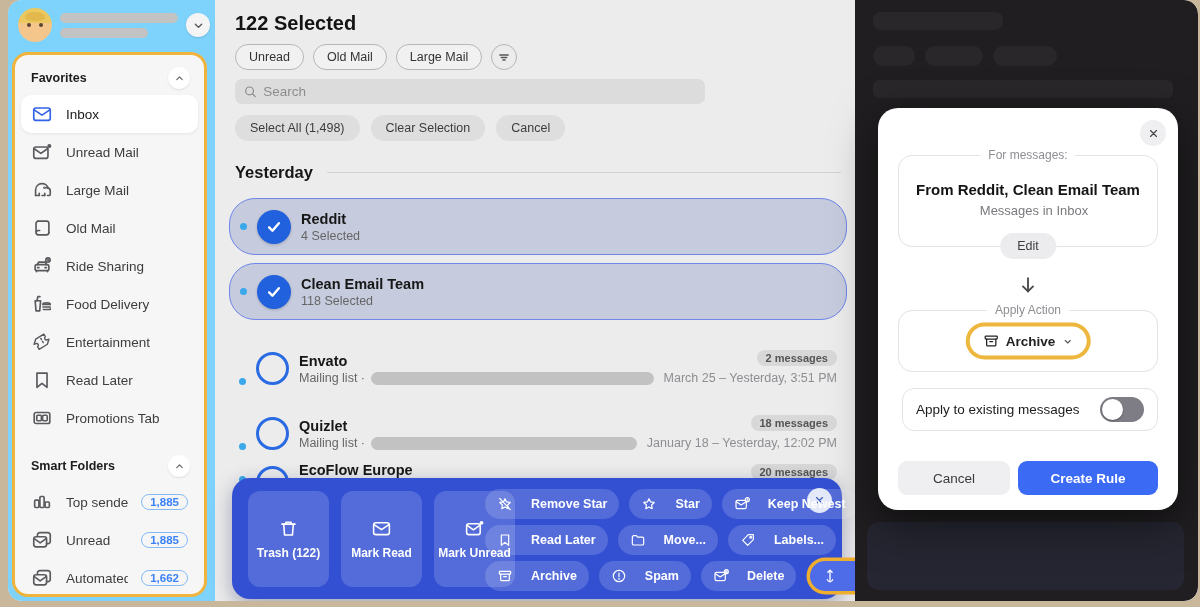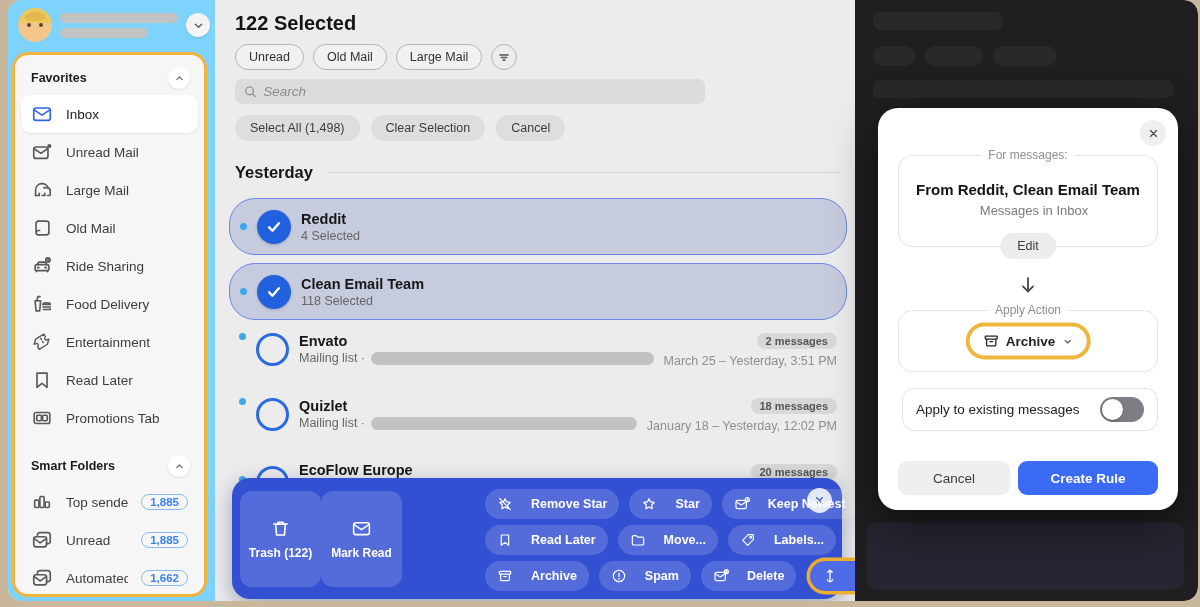--- a/index.html
+++ b/index.html
@@ -32,46 +32,46 @@
   .badge { font-size:11.5px; color:#3b82f6; border:1.5px solid #85bbf5; border-radius:10px; padding:1px 8px; font-weight:bold; flex:0 0 auto; }
   .sf-gap { height:14px; }
 
   
   .main { position:absolute; left:207px; top:0; bottom:0; width:640px; background:#ececec; }
   .m-title { position:absolute; left:20px; top:12px; font-size:20px; font-weight:bold; color:#141414; }
   .chips { position:absolute; left:20px; top:44px; display:flex; gap:9px; align-items:center; }
   .chip { height:26px; display:flex; align-items:center; padding:0 13px; border:1px solid #b6b6b6; border-radius:14px; font-size:12.5px; color:#333; background:rgba(255,255,255,.28); }
   .filter-btn { width:26px; height:26px; border:1px solid #b6b6b6; border-radius:50%; display:flex; align-items:center; justify-content:center; color:#555; }
   .searchbar { position:absolute; left:20px; top:79px; width:470px; height:25px; background:#dcdcdc; border-radius:7px; display:flex; align-items:center; padding:0 8px; gap:6px; color:#8a8a8a; }
-  .searchbar input { border:none; outline:none; background:transparent; font-size:13.5px; color:#444; font-family:"Liberation Sans", sans-serif; width:100%;font-style:italic; }
+  .searchbar input { border:none; outline:none; background:transparent; font-size:13.5px; color:#444; font-family:"Liberation Sans", sans-serif; width:100%; }
   .searchbar input::placeholder { color:#8d8d8d; }
   .action-row { position:absolute; left:20px; top:115px; display:flex; gap:11px; }
   .act-btn { height:26px; display:flex; align-items:center; padding:0 15px; background:#dedede; border-radius:13px; font-size:12.5px; color:#3c3c3c; }
   .day-head { position:absolute; left:20px; top:163px; right:14px; display:flex; align-items:center; gap:14px; }
   .day-title { font-size:16.5px; font-weight:bold; color:#161616; }
   .day-line { flex:1; height:1px; background:#d2d2d2; }
 
   .row-sel { position:absolute; left:14px; width:618px; height:57px; background:#c6ccde; border:1.5px solid #6d86e8; border-radius:26px; display:flex; align-items:center; padding:0 10px; gap:10px; }
   .row-sel:after { content:""; position:absolute; left:5px; right:5px; bottom:-6px; height:16px; background:#c3c9db; border:1.5px solid #6d86e8; border-top:none; border-radius:0 0 14px 14px; z-index:-1; }
   .dot { width:7px; height:7px; border-radius:50%; background:#3ba8ea; flex:0 0 auto; }
   .checkc { width:34px; height:34px; border-radius:50%; background:#2161de; display:flex; align-items:center; justify-content:center; color:#fff; flex:0 0 auto; box-shadow:0 1px 3px rgba(0,0,0,.2); }
   .ringc { width:33px; height:33px; border-radius:50%; border:3px solid #2a6ae3; flex:0 0 auto; }
   .row-txt { display:flex; flex-direction:column; gap:2px; min-width:0; }
   .row-name { font-size:14.5px; font-weight:bold; color:#171717; white-space:nowrap; }
   .row-sub { font-size:12.5px; color:#666; display:flex; align-items:center; gap:6px; white-space:nowrap; }
   .blur-bar { width:315px; height:13px; border-radius:7px; background:#c2c2c2; }
-  .row-plain { position:absolute; left:14px; width:618px; height:52px; display:flex; align-items:flex-start; padding:0 10px; gap:10px; }
+  .row-plain { position:absolute; left:14px; width:618px; height:52px; display:flex; align-items:flex-end; padding:0 10px; gap:10px; }
   .row-right { margin-left:auto; display:flex; flex-direction:column; align-items:flex-end; gap:5px; flex:0 0 auto; }
   .msg-badge { font-size:11px; color:#555; background:#d8d8d8; border-radius:9px; padding:2px 9px; font-weight:bold; }
   .date-txt { font-size:12.5px; color:#8e8e93; }
 
   
   .toolbar { position:absolute; left:17px; top:478px; width:610px; height:121px; background:#3350d2; border-radius:18px; box-shadow:0 6px 20px rgba(20,30,90,.35); }
   .tb-close { position:absolute; top:10px; right:10px; width:25px; height:25px; border-radius:50%; background:#dfe5f8; color:#1d3fb0; display:flex; align-items:center; justify-content:center; }
-  .tb-bigwrap { position:absolute; left:8px; top:13px; display:flex; gap:0; }
+  .tb-bigwrap { position:absolute; left:16px; top:13px; display:flex; gap:12px; }
   .tb-big { width:81px; height:96px; background:rgba(255,255,255,.16); border-radius:12px; display:flex; flex-direction:column; align-items:center; justify-content:center; gap:7px; color:#fff; }
   .tb-big .lbl { font-size:12px; font-weight:bold; }
   .tb-grid { position:absolute; left:253px; top:11px; display:flex; flex-direction:column; gap:6px; }
   .tb-row { display:flex; gap:10px; align-items:center; }
   .tb-pill { height:30px; display:flex; align-items:center; gap:18px; padding:0 12px; background:rgba(255,255,255,.16); border-radius:15px; color:#fff; font-size:12.5px; font-weight:bold; white-space:nowrap; }
   .tb-pill.hl { background:#4e6be8; box-shadow:0 0 0 3.5px #efae2e; margin-left:4px; }
   .tb-ic { width:16px; height:16px; flex:0 0 auto; }
 
   
   .overlay-dark { position:absolute; left:847px; top:0; right:0; bottom:0; background:#201e20; border-radius:0 14px 14px 0; }
@@ -465,20 +465,26 @@
               <use href="#i-trash"></use>
             </svg>
           <span class="lbl">Trash (122)</span>
         </div>
         <div class="tb-big">
           <svg class="ic" width="21" height="21">
               <use href="#i-envelope"></use>
             </svg>
           <span class="lbl">Mark Read</span>
         </div>
+        <div class="tb-big">
+          <svg class="ic" width="21" height="21">
+              <use href="#i-envelope-dot"></use>
+            </svg>
+          <span class="lbl">Mark Unread</span>
+        </div>
       </div>
 
       <div class="tb-grid">
         <div class="tb-row">
           <div class="tb-pill">
               <svg class="tb-ic ic">
                 <use href="#i-star-slash"></use>
               </svg>
               <span>Remove Star</span>
             </div>

